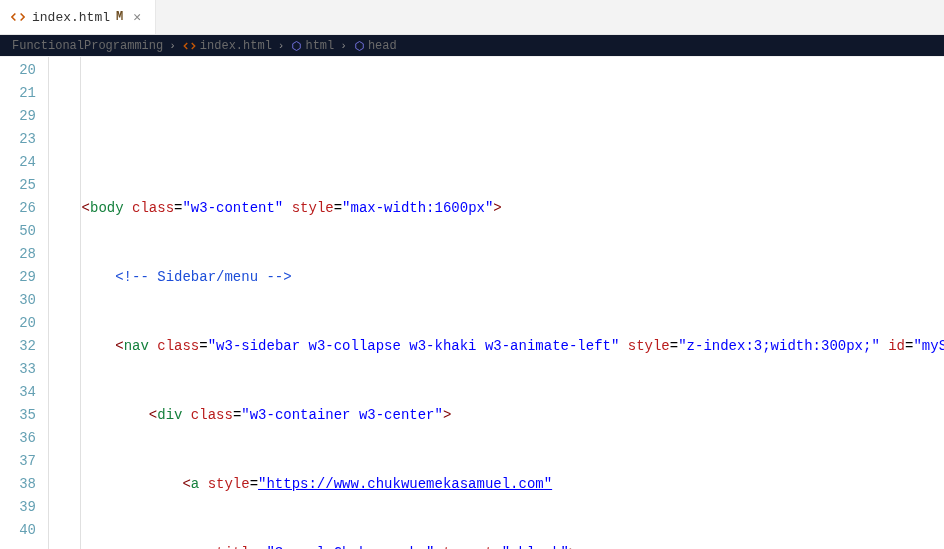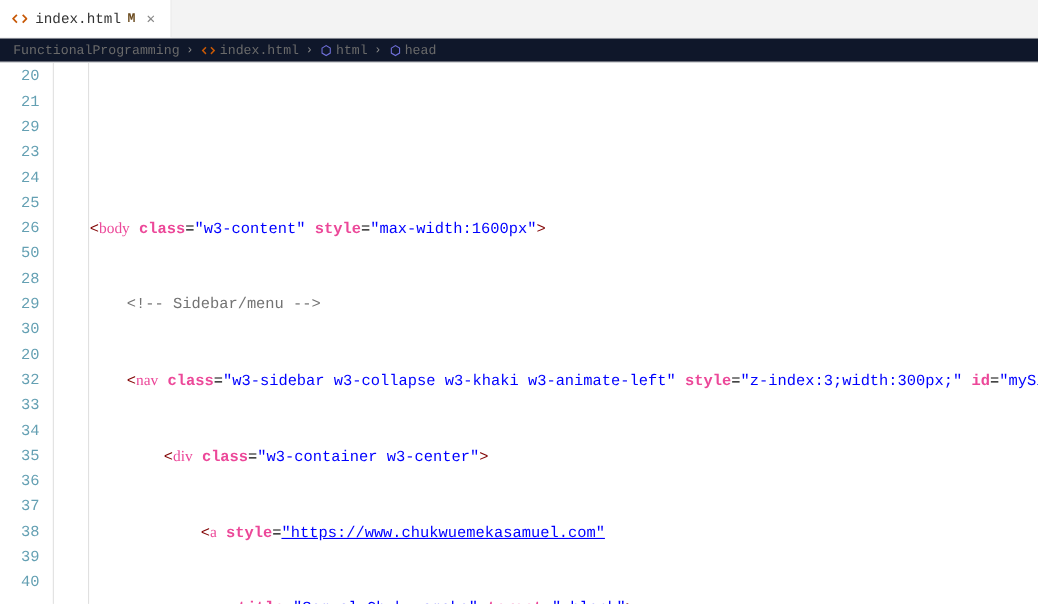--- a/index.html
+++ b/index.html
@@ -86,25 +86,25 @@
     top: 0; left: 0; bottom: 0;
   }
   .guide {
     position: absolute;
     top: 0; bottom: 0;
     width: 1px;
     background: #e0e0e0;
   }
 
   
-  .tag { color: #ec4899; font-family: Liberation Serif, serif; }
-  .attrname { color: #ec4899; font-weight: bold; }
+  .tag { color: #15803d; }
+  .attrname { color: #b91c1c; }
   .attrval { color: #0000ff; }
   .punc { color: #800000; }
-  .comment { color: #737373; }
+  .comment { color: #1d4ed8; }
   .underline { text-decoration: underline; text-decoration-color: #0000ff; }
 
   
   .htmlicon {
     display: inline-flex;
     align-items: center;
     justify-content: center;
     width: 16px;
     height: 14px;
   }

